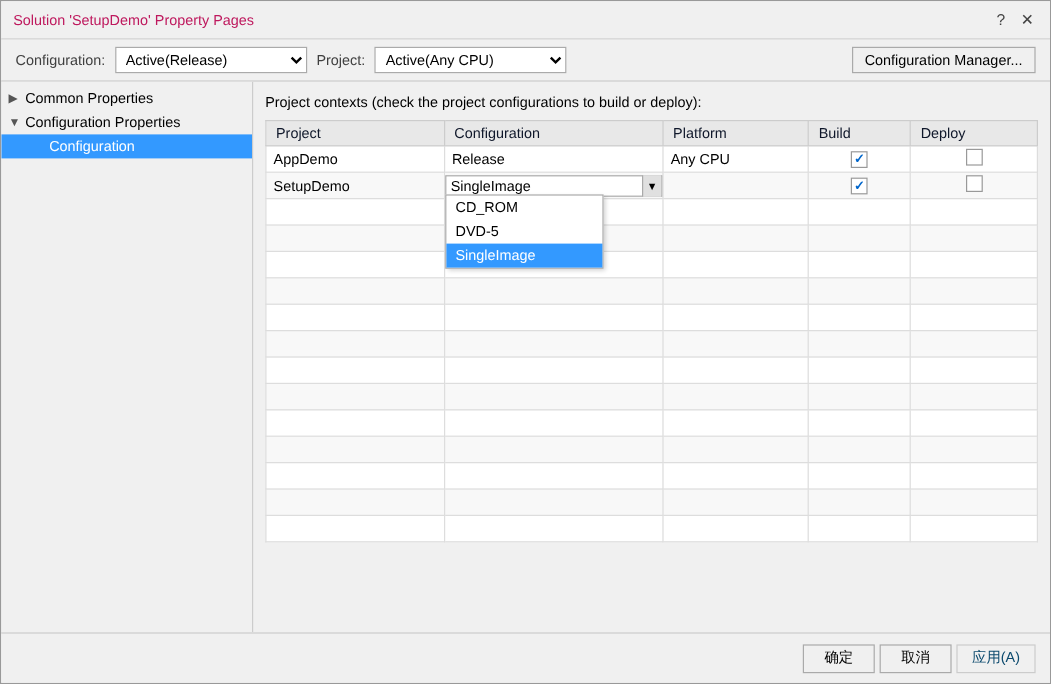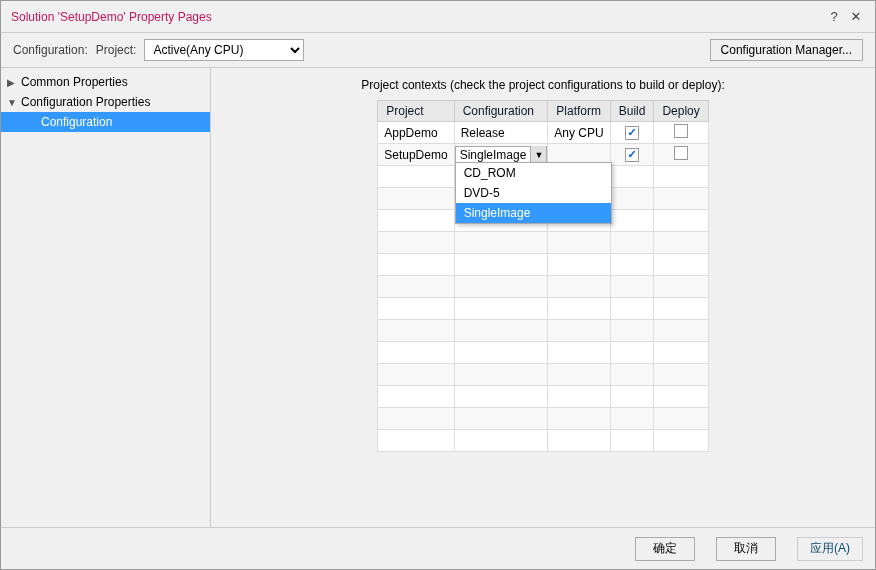--- a/index.html
+++ b/index.html
@@ -135,21 +135,20 @@
     .tree-child {
       padding-left: 26px;
     }
 
     .right-panel {
       flex: 1;
       display: flex;
       flex-direction: column;
       padding: 10px;
       overflow: hidden;
-      align-items: center;
     }
 
     .panel-description {
       font-size: 12px;
       color: #000;
       margin-bottom: 8px;
     }
 
     .config-table {
       border-collapse: collapse;
@@ -242,21 +241,21 @@
       display: flex;
       align-items: center;
       justify-content: center;
       font-size: 9px;
     }
 
     .dropdown-popup {
       position: absolute;
       left: 0;
       top: 18px;
-      width: 157px;
+      width: 132px;
       background: white;
       border: 1px solid #aaa;
       z-index: 100;
       box-shadow: 2px 2px 4px rgba(0,0,0,0.2);
     }
 
     .dropdown-popup-item {
       padding: 3px 8px;
       font-size: 12px;
       cursor: pointer;
@@ -266,21 +265,21 @@
     .dropdown-popup-item.selected {
       background: #3399ff;
       color: white;
     }
 
     .footer {
       display: flex;
       align-items: center;
       justify-content: flex-end;
       padding: 8px 12px;
-      gap: 21px;
+      gap: 4px;
       border-top: 1px solid #ccc;
       background: #f0f0f0;
       height: 42px;
     }
 
     .footer-btn {
       height: 24px;
       min-width: 60px;
       padding: 0 12px;
       font-size: 12px;
@@ -310,20 +309,21 @@
       <span>Solution 'SetupDemo' Property Pages</span>
     </div>
     <div class="title-bar-controls">
       <button class="title-btn">?</button>
       <button class="title-btn">✕</button>
     </div>
   </div>
 
   <div class="toolbar-row">
     <span class="toolbar-label">Configuration:</span>
+    <select class="toolbar-select"><option>Active(Release)</option></select>
     <span class="toolbar-label">Project:</span>
     <select class="toolbar-select"><option>Active(Any CPU)</option></select>
     <button class="config-manager-btn">Configuration Manager...</button>
   </div>
 
   <div class="main-content">
 
     <div class="sidebar">
       <div class="tree-item">
         <span class="tree-arrow">▶</span>

